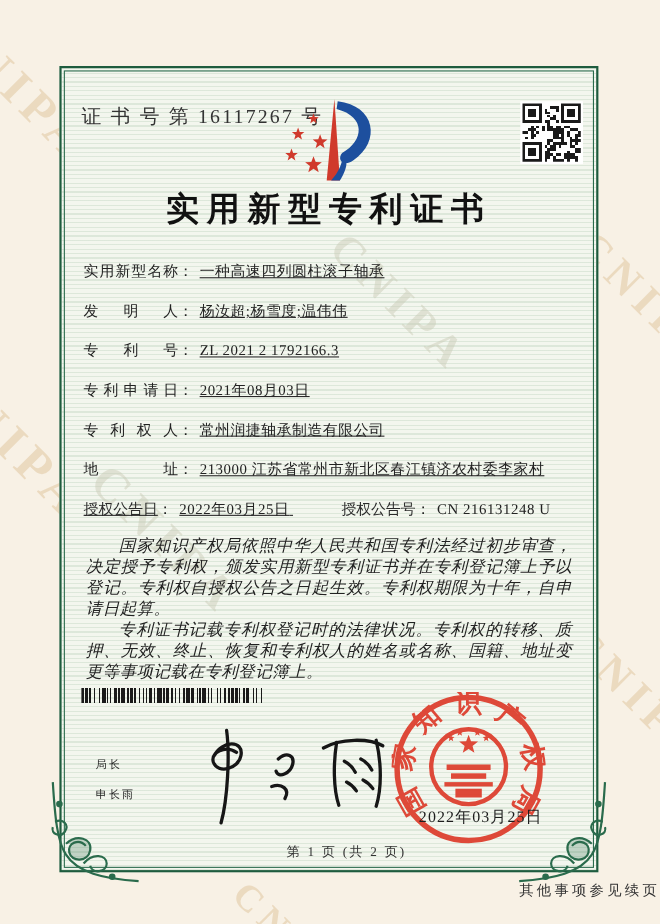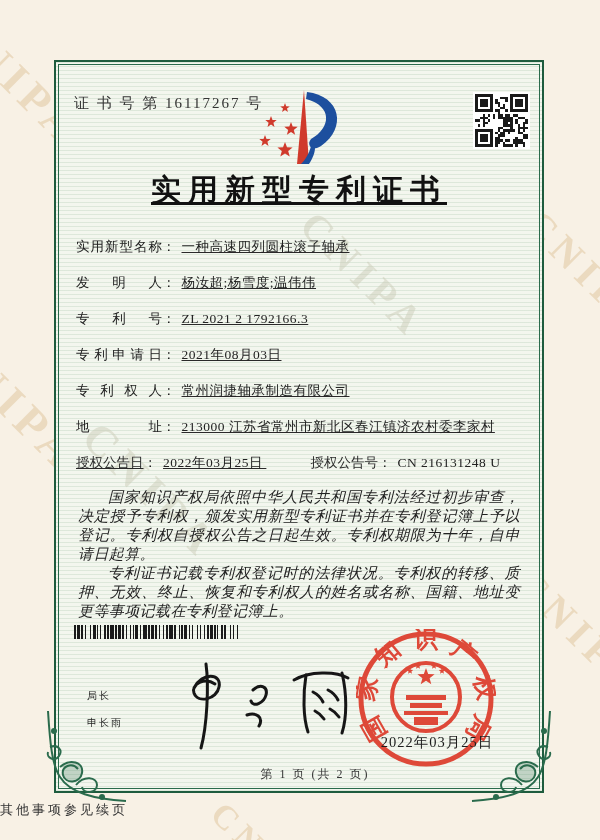--- a/index.html
+++ b/index.html
@@ -24,28 +24,28 @@
     border:2px solid #1e5c3e;
     background:
       repeating-linear-gradient(180deg, rgba(170,198,172,.30) 0 1px, rgba(0,0,0,0) 1px 4px),
       #f3f6ee;
   }
   .frame-inner {
     position:absolute; inset:2px; border:1px solid #2a6b4c; pointer-events:none;
   }
   .content { position:absolute; inset:0; }
 
-  .cert-no { position:absolute; left:18px; top:32px; font-size:15px; letter-spacing:2px; color:#333; }
+  .cert-no { position:absolute; left:18px; top:32px; font-size:18px; letter-spacing:2px; color:#333; }
 
   .logo { position:absolute; left:50%; top:22px; transform:translateX(-50%); }
   .qr   { position:absolute; right:12px; top:30px; width:57px; height:57px; background:#fff; padding:2px; }
 
   .title {
     position:absolute; left:0; right:0; top:108px; text-align:center;
-    font-size:30px; font-weight:bold; letter-spacing:7px; color:#111;text-decoration:underline;
+    font-size:30px; font-weight:bold; letter-spacing:7px; color:#111;
   }
 
   .fields { position:absolute; left:20px; right:20px; top:176px; font-size:13.5px;text-decoration:underline; }
   .frow { height:22px; margin-bottom:14px; white-space:nowrap; }
   .flabel {
     display:inline-block; width:86px; text-align:justify; text-align-last:justify;
     vertical-align:top; color:#222;
   }
   .fcolon { display:inline-block; margin-right:6px; color:#222; }
   .fvalue { color:#222; letter-spacing:.5px; }
@@ -60,21 +60,21 @@
   .signature { position:absolute; left:100px; top:596px; }
 
   .seal { position:absolute; left:300px; top:567px; }
   .seal-date {
     position:absolute; left:296px; top:671px; width:170px; text-align:center;
     font-size:14.5px; color:#1d1d1d; letter-spacing:1px;
   }
 
   .page-info { position:absolute; left:0; right:0; top:704px; text-align:center; font-size:12px; letter-spacing:2px; color:#333;margin-left:32px; }
 
-  .note { position:absolute; left:0; right:0; top:801px; text-align:left; font-size:13px; letter-spacing:3px; color:#333; }
+  .note { position:absolute; left:0; right:0; top:801px; text-align:right; font-size:13px; letter-spacing:3px; color:#333; }
 
   .corner { position:absolute; pointer-events:none; }
   .corner-bl { left:-14px; bottom:-14px; }
   .corner-br { right:-14px; bottom:-14px; transform:scaleX(-1); }
 </style>
 </head>
 <body>
 
 <div class="watermark wm-out" style="left:-28px; top:0; font-size:44px;">CNIPA</div>
 <div class="watermark wm-out" style="left:548px; top:200px; font-size:40px;">CNIPA</div>

